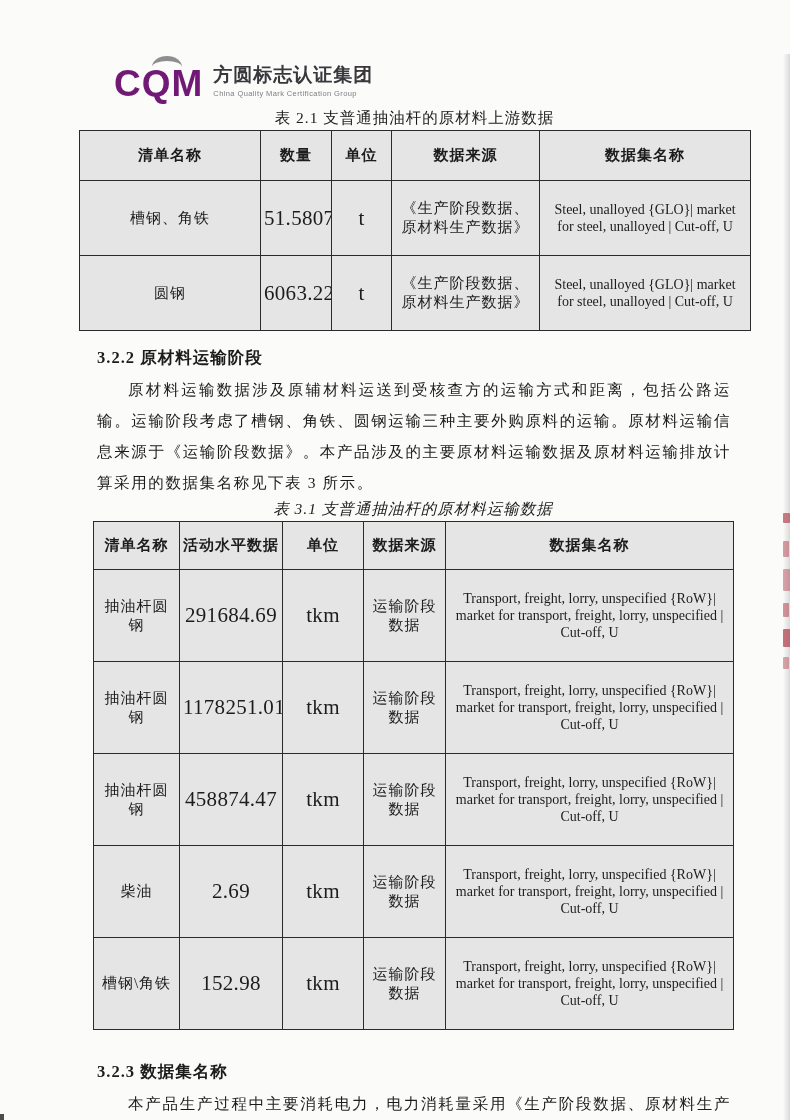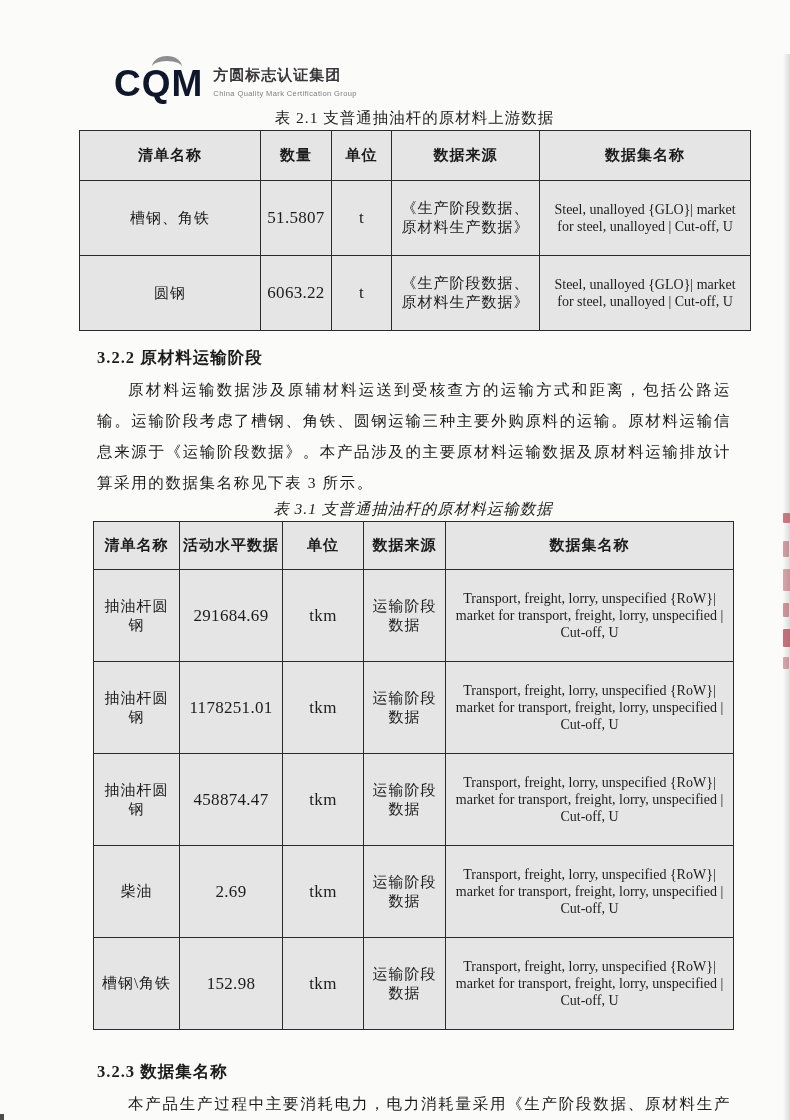--- a/index.html
+++ b/index.html
@@ -10,30 +10,30 @@
     color: #1c1c1c;
     position: relative;
   }
   .page { position: relative; width: 790px; height: 1120px; }
 
   
   .logo-block { margin: 54px 0 0 114px; height: 52px; display: flex; align-items: flex-start; }
   .logo-acronym {
     font-family: "Liberation Sans", sans-serif;
     font-weight: bold; font-size: 37px; letter-spacing: 1px;
-    color: #0f172a; line-height: 46px; position: relative; padding-top: 7px;
+    color: #701a75; line-height: 46px; position: relative; padding-top: 7px;
   }
   .logo-arc {
     position: absolute; top: 2px; left: 38px; width: 30px; height: 11px;
     border-top: 5px solid #8e8e90; border-radius: 50% 50% 0 0 / 100% 100% 0 0;
   }
   .logo-names { margin-left: 10px; padding-top: 9px; }
   .logo-cn {
     font-family: "Liberation Sans", sans-serif;
-    font-weight: bold; font-size: 15px; color: #39373b; letter-spacing: 1px; line-height: 24px;
+    font-weight: bold; font-size: 19px; color: #39373b; letter-spacing: 1px; line-height: 24px;
   }
   .logo-en {
     font-family: "Liberation Sans", sans-serif;
     font-size: 7.5px; color: #7e7d80; letter-spacing: 0.4px; margin-top: 2px;
   }
 
   
   .tbl-caption { text-align: center; font-size: 15.5px; letter-spacing: 1px; height: 19px; line-height: 19px; }
   .cap1 { width: 671px; margin: 2px 0 3px 79px; }
   .cap2 { width: 640px; margin: 1px 0 3px 93px; font-style: italic; }
@@ -51,21 +51,21 @@
   }
 
   
   table { border-collapse: collapse; table-layout: fixed; background: #e5e5e5; }
   th, td {
     border: 1.4px solid #2a2a2a; text-align: center; vertical-align: middle;
     padding: 2px 3px; overflow: hidden;
   }
   th { font-size: 15px; font-weight: bold; letter-spacing: 1px; }
   td.cn { font-size: 15px; letter-spacing: 1px; }
-  td.num { font-size: 17px; letter-spacing: 0.3px; }
+  td.num { font-size: 21px; letter-spacing: 0.3px; }
   td.en { font-size: 14px; line-height: 17px; letter-spacing: 0px; padding: 20px 6px; }
   .t1 { width: 671px; margin-left: 79px; }
   .t1 th { height: 50px; }
   .t1 td { height: 58px; }
   .t2 { width: 640px; margin-left: 93px; }
   .t2 th { height: 48px; }
   .t2 td { height: 58px; }
   .t3 { width: 634px; margin-left: 92px; }
   .t3 th { height: 52px; }
 

